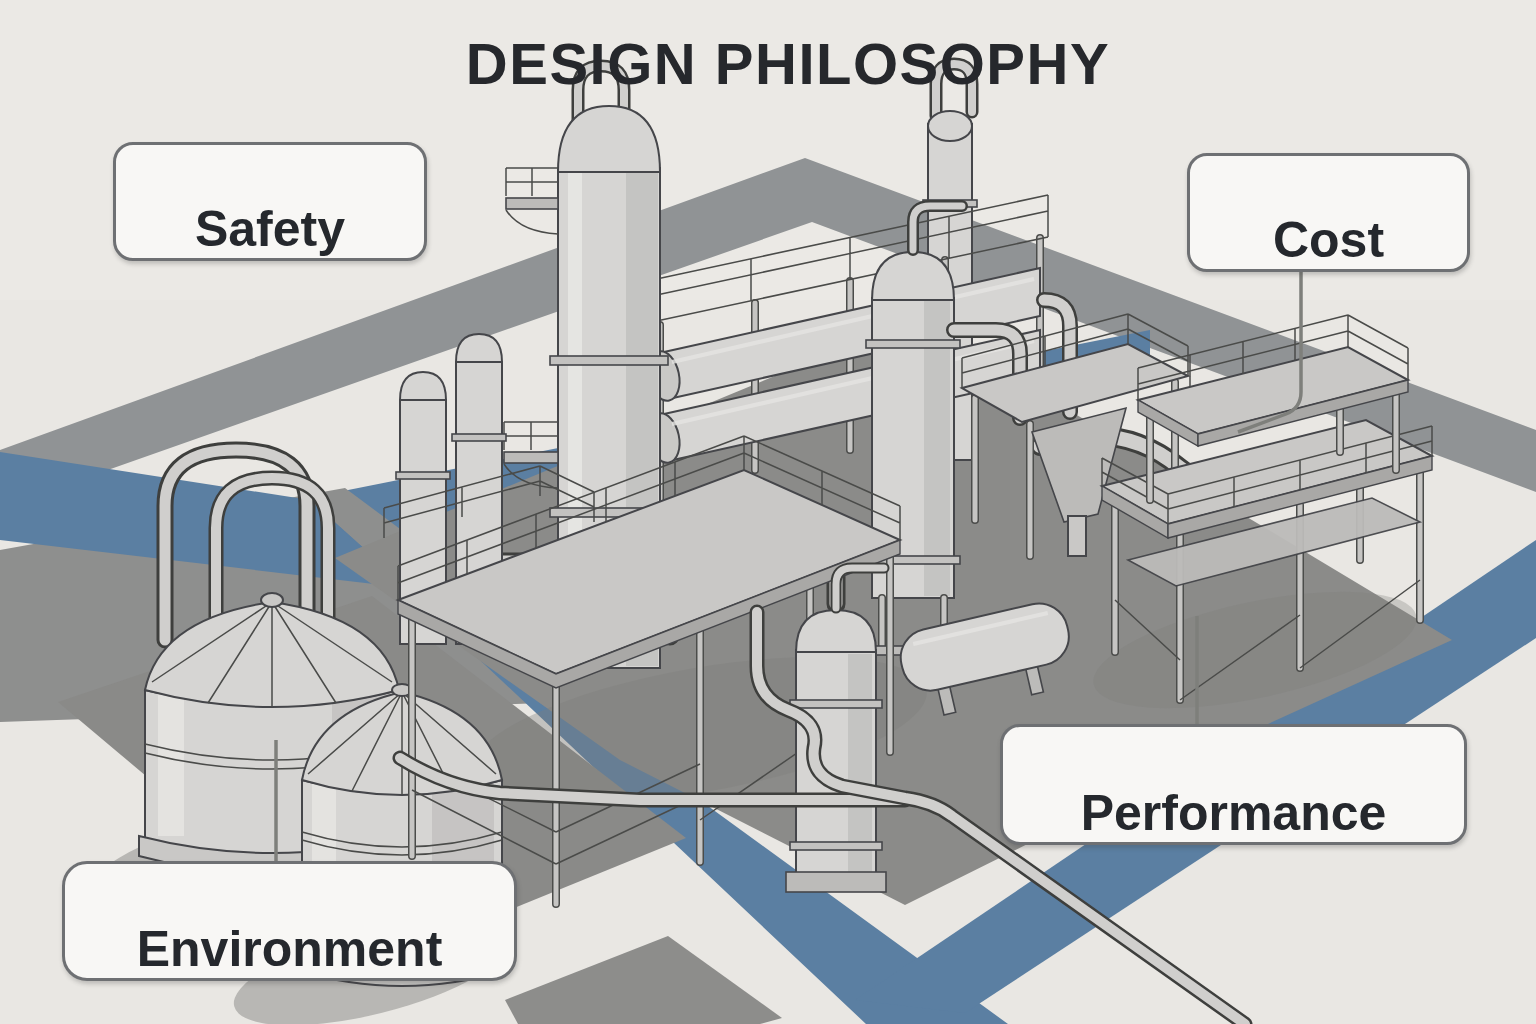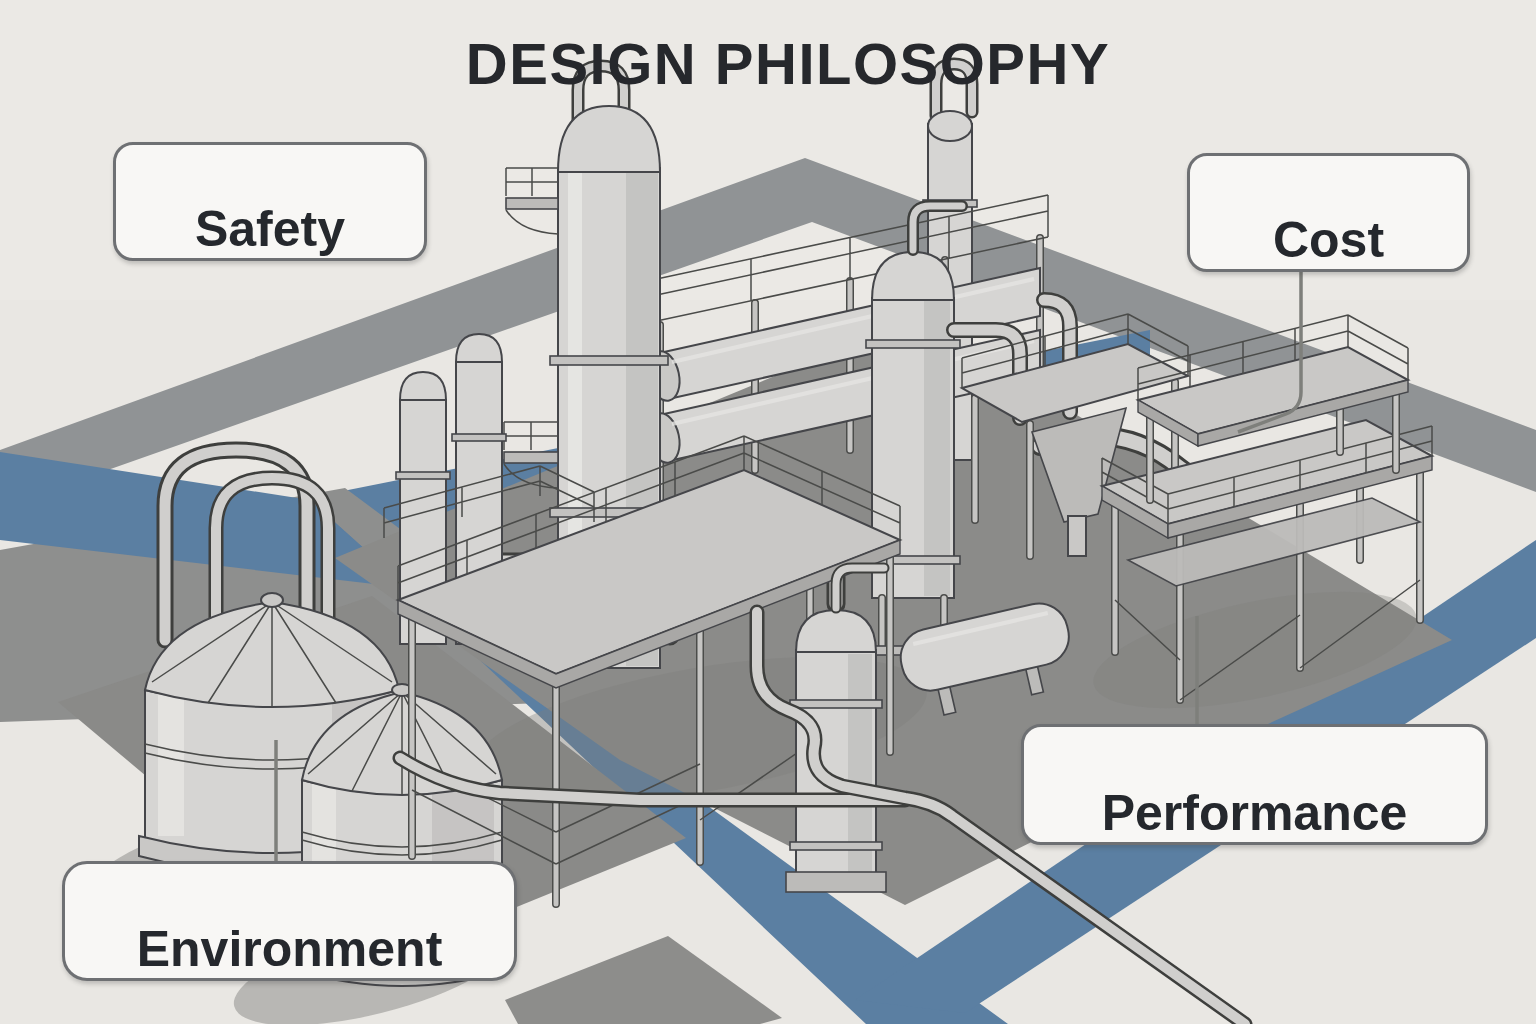--- a/index.html
+++ b/index.html
@@ -26,21 +26,21 @@
   }
   .label-box{
     position:absolute;display:flex;align-items:flex-end;justify-content:center;
     background:#f8f7f5;border:3px solid #6e7073;border-radius:20px;
     font-size:50px;font-weight:700;color:#25282d;
     box-shadow:1px 3px 4px rgba(60,60,58,0.25);
   }
   #box-safety{left:113px;top:142px;width:308px;height:113px;}
   #box-cost{left:1163px;top:153px;width:277px;height:113px;margin-left:24px;}
   #box-environment{left:62px;top:861px;width:449px;height:114px;border-radius:25px;}
-  #box-performance{left:1000px;top:724px;width:461px;height:115px;margin-left:21px;}
+  #box-performance{left:1000px;top:724px;width:461px;height:115px;}
 </style>
 </head>
 <body>
 
 <div id="canvas">
 
 <svg width="1536" height="1024" viewBox="0 0 1536 1024">
 
   <g>
     <rect x="0" y="0" width="1536" height="1024" fill="#e9e7e3"></rect>

